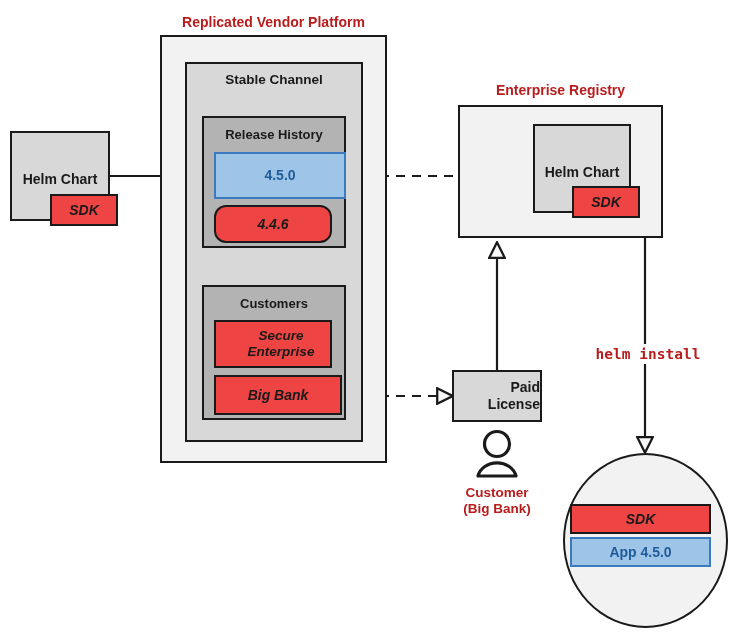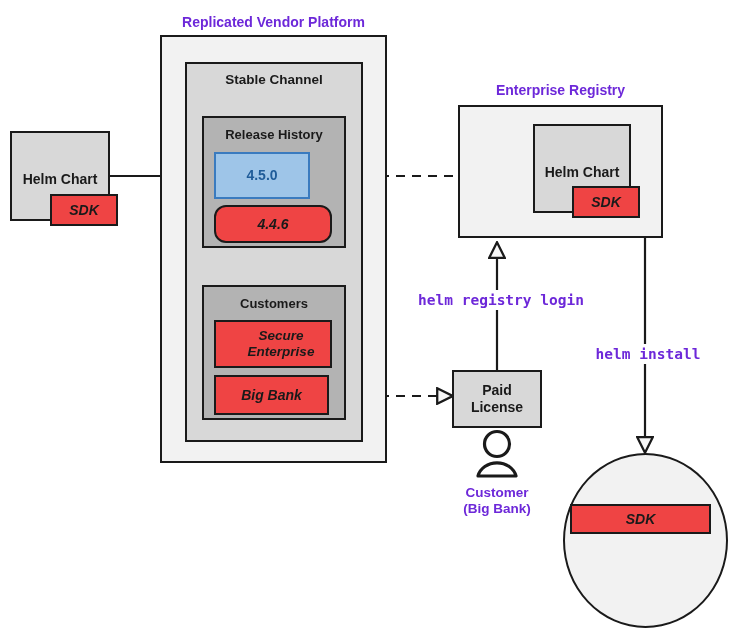--- a/index.html
+++ b/index.html
@@ -27,21 +27,21 @@
     align-items: center;
     justify-content: center;
     text-align: center;
     font-weight: bold;
     color: #1a1a1a;
     line-height: 1.18;
   }
   .lbl {
     position: absolute;
     font-weight: bold;
-    color: #6d28d9;
+    color: #b91c1c;
     text-align: center;
     white-space: nowrap;
   }
   .container-label {
     position: absolute;
     left: 0;
     right: 0;
     text-align: center;
     font-weight: bold;
     color: #1a1a1a;
@@ -129,68 +129,70 @@
 
   <div class="box fill-lightest" style="left:160px; top:35px; width:227px; height:428px; display:block;"></div>
 
   <div class="box fill-light" style="left:185px; top:62px; width:178px; height:380px; display:block;">
     <div class="container-label" style="top:8px; font-size:13.5px;">Stable Channel</div>
   </div>
 
   <div class="box fill-mid" style="left:202px; top:116px; width:144px; height:132px; display:block;">
     <div class="container-label" style="top:9px; font-size:13px;">Release History</div>
   </div>
-  <div class="box fill-blue" style="left:214px; top:152px; width:96px; height:47px; font-size:14px;">
+  <div class="box fill-blue" style="left:214px; top:152px; width:132px; height:47px; font-size:14px;">
     <span>4.5.0</span>
   </div>
   <div class="box fill-white" style="left:214px; top:205px; width:118px; height:38px; font-size:14px;border-radius:12px;">
     <span>4.4.6</span>
   </div>
 
   <div class="box fill-mid" style="left:202px; top:285px; width:144px; height:135px; display:block;">
     <div class="container-label" style="top:9px; font-size:13px;">Customers</div>
   </div>
   <div class="box fill-white" style="left:214px; top:320px; width:118px; height:48px; font-size:13.5px; flex-direction:column;padding-left:16px;">
     <span>Secure</span>
     <span>Enterprise</span>
   </div>
-  <div class="box fill-white" style="left:214px; top:375px; width:115px; height:40px; font-size:14px;">
+  <div class="box fill-white" style="left:214px; top:375px; width:128px; height:40px; font-size:14px;">
     <span>Big Bank</span>
   </div>
 
   <div class="lbl" style="left:458px; top:82px; width:205px; font-size:14px;">Enterprise Registry</div>
 
   <div class="box fill-lightest" style="left:458px; top:105px; width:205px; height:133px; display:block;"></div>
 
   <div class="box fill-light" style="left:533px; top:124px; width:98px; height:89px; font-size:14px; align-items:flex-start; padding-top:38px;">
     <span>Helm Chart</span>
   </div>
   <div class="box fill-white" style="left:572px; top:186px; width:68px; height:32px; font-size:14px;">
     <span>SDK</span>
   </div>
 
-  <div class="lbl mono" style="left:400px; top:290px; width:196px; background:#ffffff; padding:2px 3px;">helm registry login</div>
 
   <div class="lbl mono" style="left:577px; top:344px; width:136px; background:#ffffff; padding:2px 3px;">helm install</div>
 
-  <div class="box fill-light" style="left:452px; top:370px; width:90px; height:58px; font-size:14px; flex-direction:column;">
+  <div class="box fill-light" style="left:452px; top:370px; width:90px; height:52px; font-size:14px; flex-direction:column;align-items:flex-end;">
     <span>Paid</span>
     <span>License</span>
   </div>
 
   <svg id="people" viewBox="0 0 747 634" xmlns="http://www.w3.org/2000/svg">
     <g>
       <circle cx="497" cy="444" r="12.5" fill="none" stroke="#1a1a1a" stroke-width="3.2"></circle>
       <path d="M 478 476 A 19.5 17 0 0 1 516 476 Z" fill="none" stroke="#1a1a1a" stroke-width="3.2" stroke-linejoin="round"></path>
     </g>
   </svg>
 
   <div class="lbl" style="left:437px; top:485px; width:120px; font-size:13.5px;">Customer</div>
   <div class="lbl" style="left:437px; top:501px; width:120px; font-size:13.5px;">(Big Bank)</div>
 
   <div class="cluster" style="left:563px; top:453px; width:165px; height:175px;"></div>
 
 
   <div class="box fill-white" style="left:570px; top:504px; width:141px; height:30px; font-size:14px;">
     <span>SDK</span>
   </div>
+  <div class="box fill-blue" style="left:570px; top:537px; width:141px; height:30px; font-size:14px;">
+    <span>App 4.5.0</span>
+  </div>
 
 </div>
 
 </body></html>

